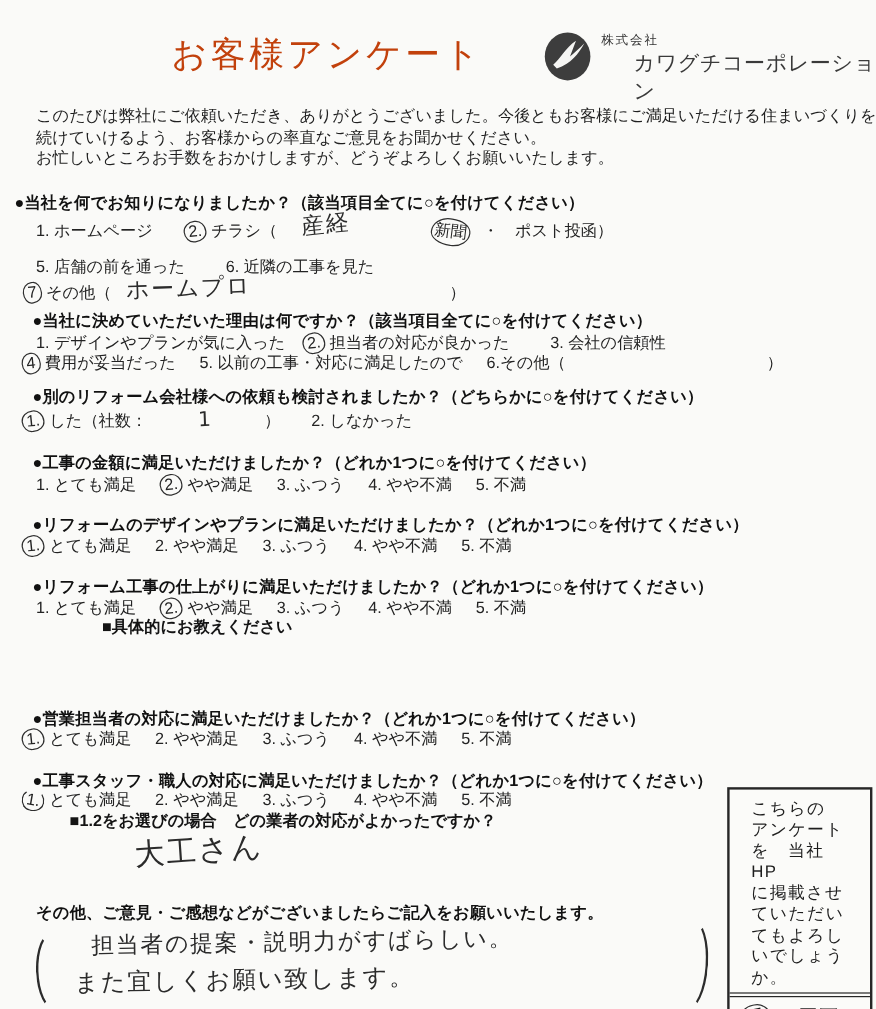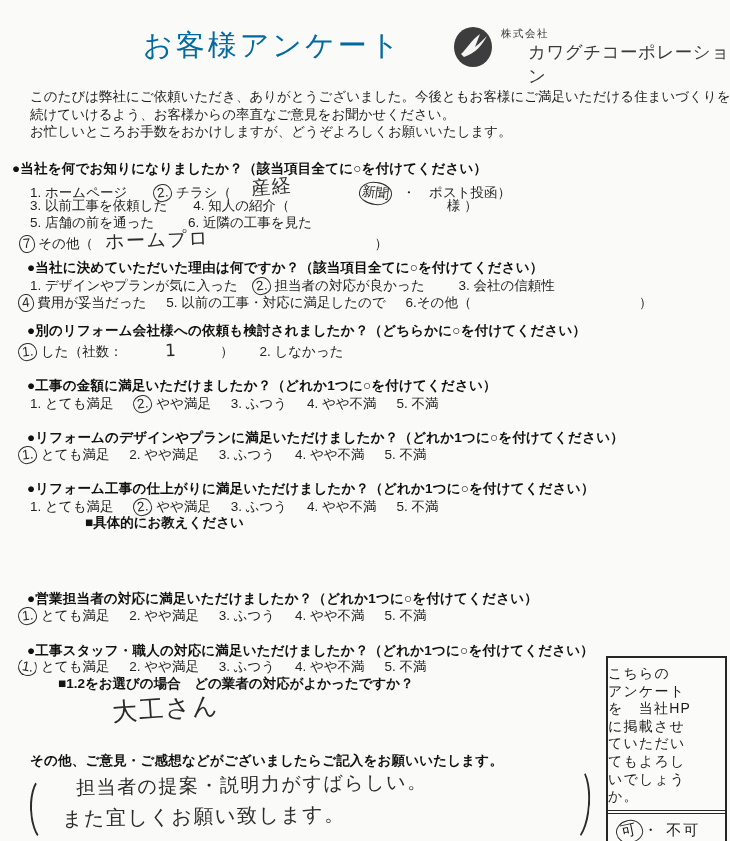--- a/index.html
+++ b/index.html
@@ -1,38 +1,38 @@
 <!DOCTYPE html>
 <html><head>
 <meta charset="utf-8">
 <style>
   html,body{margin:0;padding:0;}
   .page{position:relative;width:730px;height:841px;background:#fafaf8;overflow:hidden;
         font-family:"Liberation Sans","DejaVu Sans",sans-serif;color:#222;}
   .abs{position:absolute;}
   .row{position:absolute;font-size:13.5px;white-space:nowrap;color:#232323;}
   .qh{position:absolute;font-size:13.5px;font-weight:bold;white-space:nowrap;color:#111;letter-spacing:0.2px;}
-  .title{font-family:"Liberation Serif","DejaVu Serif",serif;font-size:29px;letter-spacing:3px;color:#0369a1;}
+  .title{font-family:"Liberation Serif","DejaVu Serif",serif;font-size:29px;letter-spacing:3px;color:#c2410c;}
   .company-small{font-size:10.5px;color:#333;letter-spacing:1.5px;}
   .company-name{font-size:17.5px;color:#3a3a3a;letter-spacing:0.5px;margin-left:28px;}
   .intro{font-size:13.5px;line-height:17.5px;color:#1f1f1f;white-space:nowrap;}
   .mr10{margin-right:10px;}.mr16{margin-right:16px;}.mr22{margin-right:22px;}.mr30{margin-right:30px;}
   .sp{display:inline-block;}
   .pen-circle{display:inline-block;border:1.7px solid #2e2e2e;
       border-radius:58% 52% 60% 50% / 55% 62% 50% 60%;
       padding:0 3px 1px;transform:rotate(-6deg);}
   .pen-oval{display:inline-block;border:1.6px solid #2e2e2e;
       border-radius:50% 55% 50% 58% / 60% 50% 58% 50%;
       padding:1px 2px 2px;transform:rotate(7deg);}
   .hw{display:inline-block;font-family:"DejaVu Sans",sans-serif;color:#2b2b2b;transform:rotate(-2deg);letter-spacing:1.5px;}
   .paren{border:2.3px solid transparent;border-radius:50%;}
   .paren.left{border-left-color:#2c2c2c;}
   .paren.right{border-right-color:#2c2c2c;}
   .hp-box{position:absolute;left:606px;top:656px;width:117px;height:200px;border:2px solid #262626;background:#fbfbf9;}
-  .hp-text{padding:7px 0 4px;font-size:14px;line-height:17.6px;letter-spacing:1.2px;color:#1d1d1d;border-bottom:1.5px solid #262626;}
+  .hp-text{padding:7px 18px 4px;font-size:14px;line-height:17.6px;letter-spacing:1.2px;color:#1d1d1d;border-bottom:1.5px solid #262626;}
   .hp-answer{border-top:1.5px solid #262626;margin-top:2px;padding:6px 8px;font-size:15px;letter-spacing:2px;color:#161616;}
   .sub{position:absolute;font-size:13.5px;font-weight:bold;white-space:nowrap;color:#141414;}
 </style>
 </head>
 <body>
 
 <div class="page">
 
   <div class="abs title" style="left:143px;top:26px;">お客様アンケート</div>
 
@@ -53,26 +53,20 @@
 
   <div class="qh" style="left:12px;top:160px;">●当社を何でお知りになりましたか？（該当項目全てに○を付けてください）</div>
   <div class="row" style="left:30px;top:178px;">
     <span class="mr22">1. ホームページ</span>
     <span class="pen-circle">2.</span>
     <span>チラシ（</span>
     <span class="hw" style="font-size:19px;transform:rotate(-6deg);margin:0 14px 0 16px;position:relative;top:-4px;">産経</span>
     <span class="sp" style="width:46px;"></span>
     <span class="pen-oval"><span>新聞</span></span>
     <span style="margin-left:6px;">・　ポスト投函）</span>
-  </div>
-  <div class="row" style="left:30px;top:197px;">
-    <span class="mr22">3. 以前工事を依頼した</span>
-    <span>4. 知人の紹介（</span>
-    <span class="sp" style="width:150px;"></span>
-    <span>様 ）</span>
   </div>
   <div class="row" style="left:30px;top:214px;">
     <span class="mr30">5. 店舗の前を通った</span>
     <span>6. 近隣の工事を見た</span>
   </div>
   <div class="row" style="left:19px;top:229px;">
     <span class="pen-circle">7</span>
     <span>その他（</span>
     <span class="hw" style="font-size:19px;margin:0 8px;position:relative;top:-2px;">ホームプロ</span>
     <span class="sp" style="width:150px;"></span>

